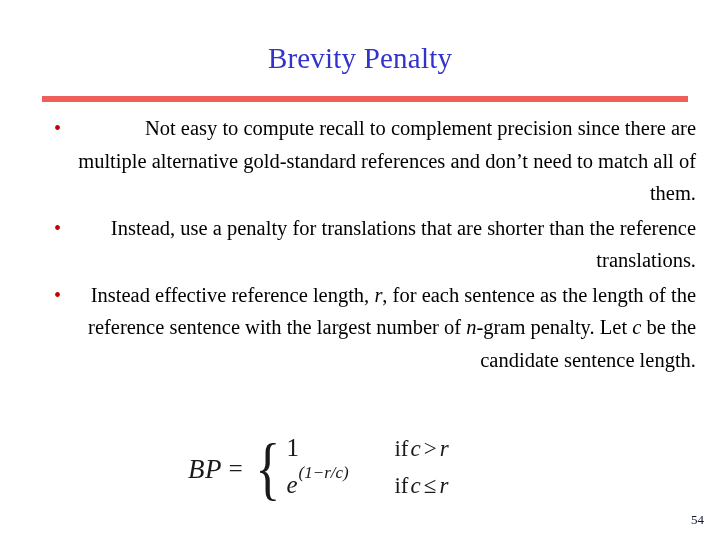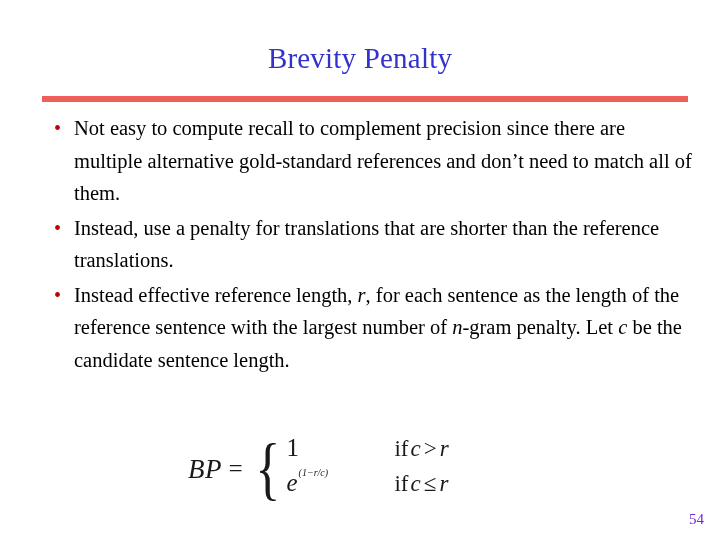--- a/index.html
+++ b/index.html
@@ -58,20 +58,21 @@
   .bullet-marker {
     position: absolute;
     left: 18px;
     top: 0;
     color: #c00000;
     font-size: 20px;
     line-height: 32.5px;
   }
   .bullet-text {
     display: block;
+    text-align: right;
   }
   .var-italic {
     font-style: italic;
   }
   .formula {
     position: absolute;
     top: 432px;
     left: 188px;
     height: 74px;
     display: flex;
@@ -112,21 +113,21 @@
   }
   .case-value {
     width: 108px;
     font-size: 25px;
     font-style: italic;
   }
   .case-value .upright {
     font-style: normal;
   }
   .case-exp {
-    font-size: 10px;
+    font-size: 17px;
     font-style: italic;
     vertical-align: super;
     position: relative;
     top: -6px;
     left: 1px;
   }
   .case-cond {
     font-size: 23px;
   }
   .case-cond .cond-kw {
@@ -137,22 +138,22 @@
     padding: 0 2px;
   }
   .case-cond .cond-op {
     font-style: normal;
     padding: 0 1px;
   }
   .page-number {
     position: absolute;
     right: 16px;
     bottom: 12px;
-    font-size: 15px;
-    color: #6d28d9;
+    font-size: 13px;
+    color: #0f172a;
     font-family: "Liberation Serif", "DejaVu Serif", serif;
   }
 </style>
 </head>
 <body>
 
 <div class="slide">
 
   <div class="slide-title" style="color: rgb(51, 51, 204);">Brevity Penalty</div>
 

